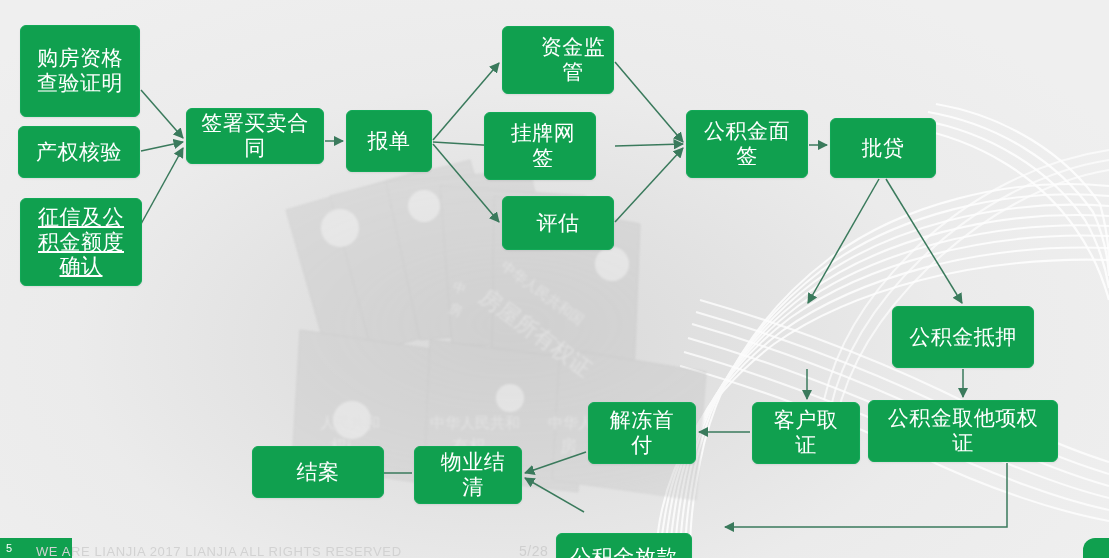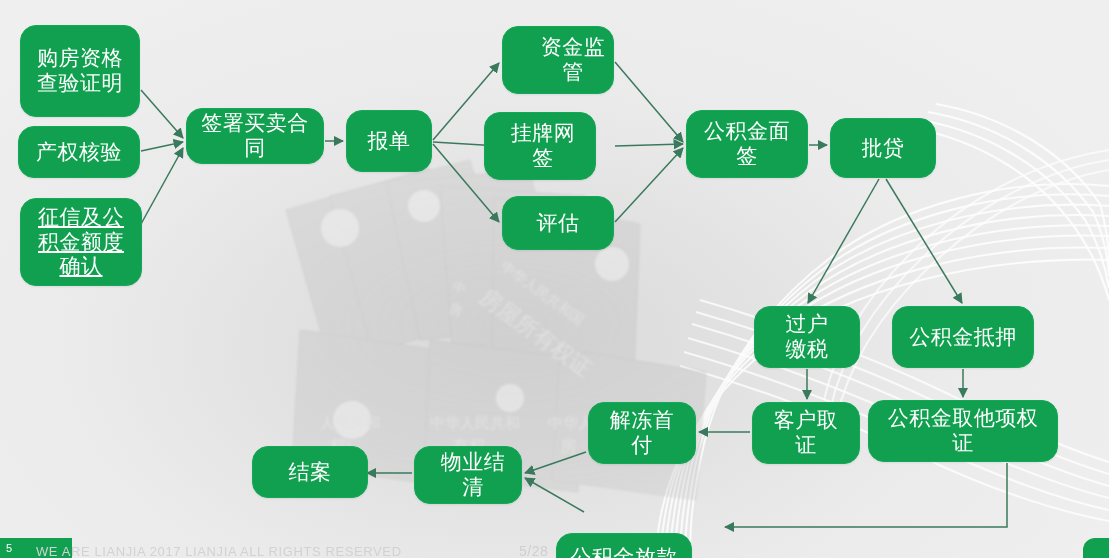--- a/index.html
+++ b/index.html
@@ -35,21 +35,21 @@
     height: 558px;
     pointer-events: none;
   }
 
   
   .node {
     position: absolute;
     box-sizing: border-box;
     background: #10a04f;
     border: 1px solid #12a957;
-    border-radius: 16px;
+    border-radius: 6px;
     color: #ffffff;
     display: flex;
     align-items: center;
     justify-content: center;
     text-align: center;
     line-height: 1.18;
     letter-spacing: .5px;
     font-size: 21px;
     padding: 2px 6px;
     box-shadow: 0 1px 2px rgba(0,0,0,.08);
@@ -294,26 +294,20 @@
         <span>签</span>
       </div>
   </div>
 
   <div class="node" style="left:830px; top:118px; width:106px; height:60px;">
     <div>
         <span>批贷</span>
       </div>
   </div>
 
-  <div class="node" style="left:754px; top:306px; width:106px; height:62px;">
-    <div>
-        <span>过户</span>
-        <span>缴税</span>
-      </div>
-  </div>
 
   <div class="node" style="left:892px; top:306px; width:142px; height:62px;">
     <div>
         <span>公积金抵押</span>
       </div>
   </div>
 
   <div class="node" style="left:752px; top:402px; width:108px; height:62px;">
     <div>
         <span>客户取</span>
@@ -341,21 +335,21 @@
       </div>
   </div>
 
   <div class="node" style="left:414px; top:446px; width:108px; height:58px;padding-left:16px;">
     <div>
         <span>物业结</span>
         <span>清</span>
       </div>
   </div>
 
-  <div class="node" style="left:252px; top:446px; width:116px; height:52px;">
+  <div class="node" style="left:252px; top:446px; width:132px; height:52px;">
     <div>
         <span>结案</span>
       </div>
   </div>
 
   <div id="footer-bar">
     <div id="slide-num-badge">5</div>
     <div id="footer-copyright">WE ARE LIANJIA 2017 LIANJIA ALL RIGHTS RESERVED</div>
     <div id="page-indicator">5/28</div>
     <div id="footer-corner"></div>

